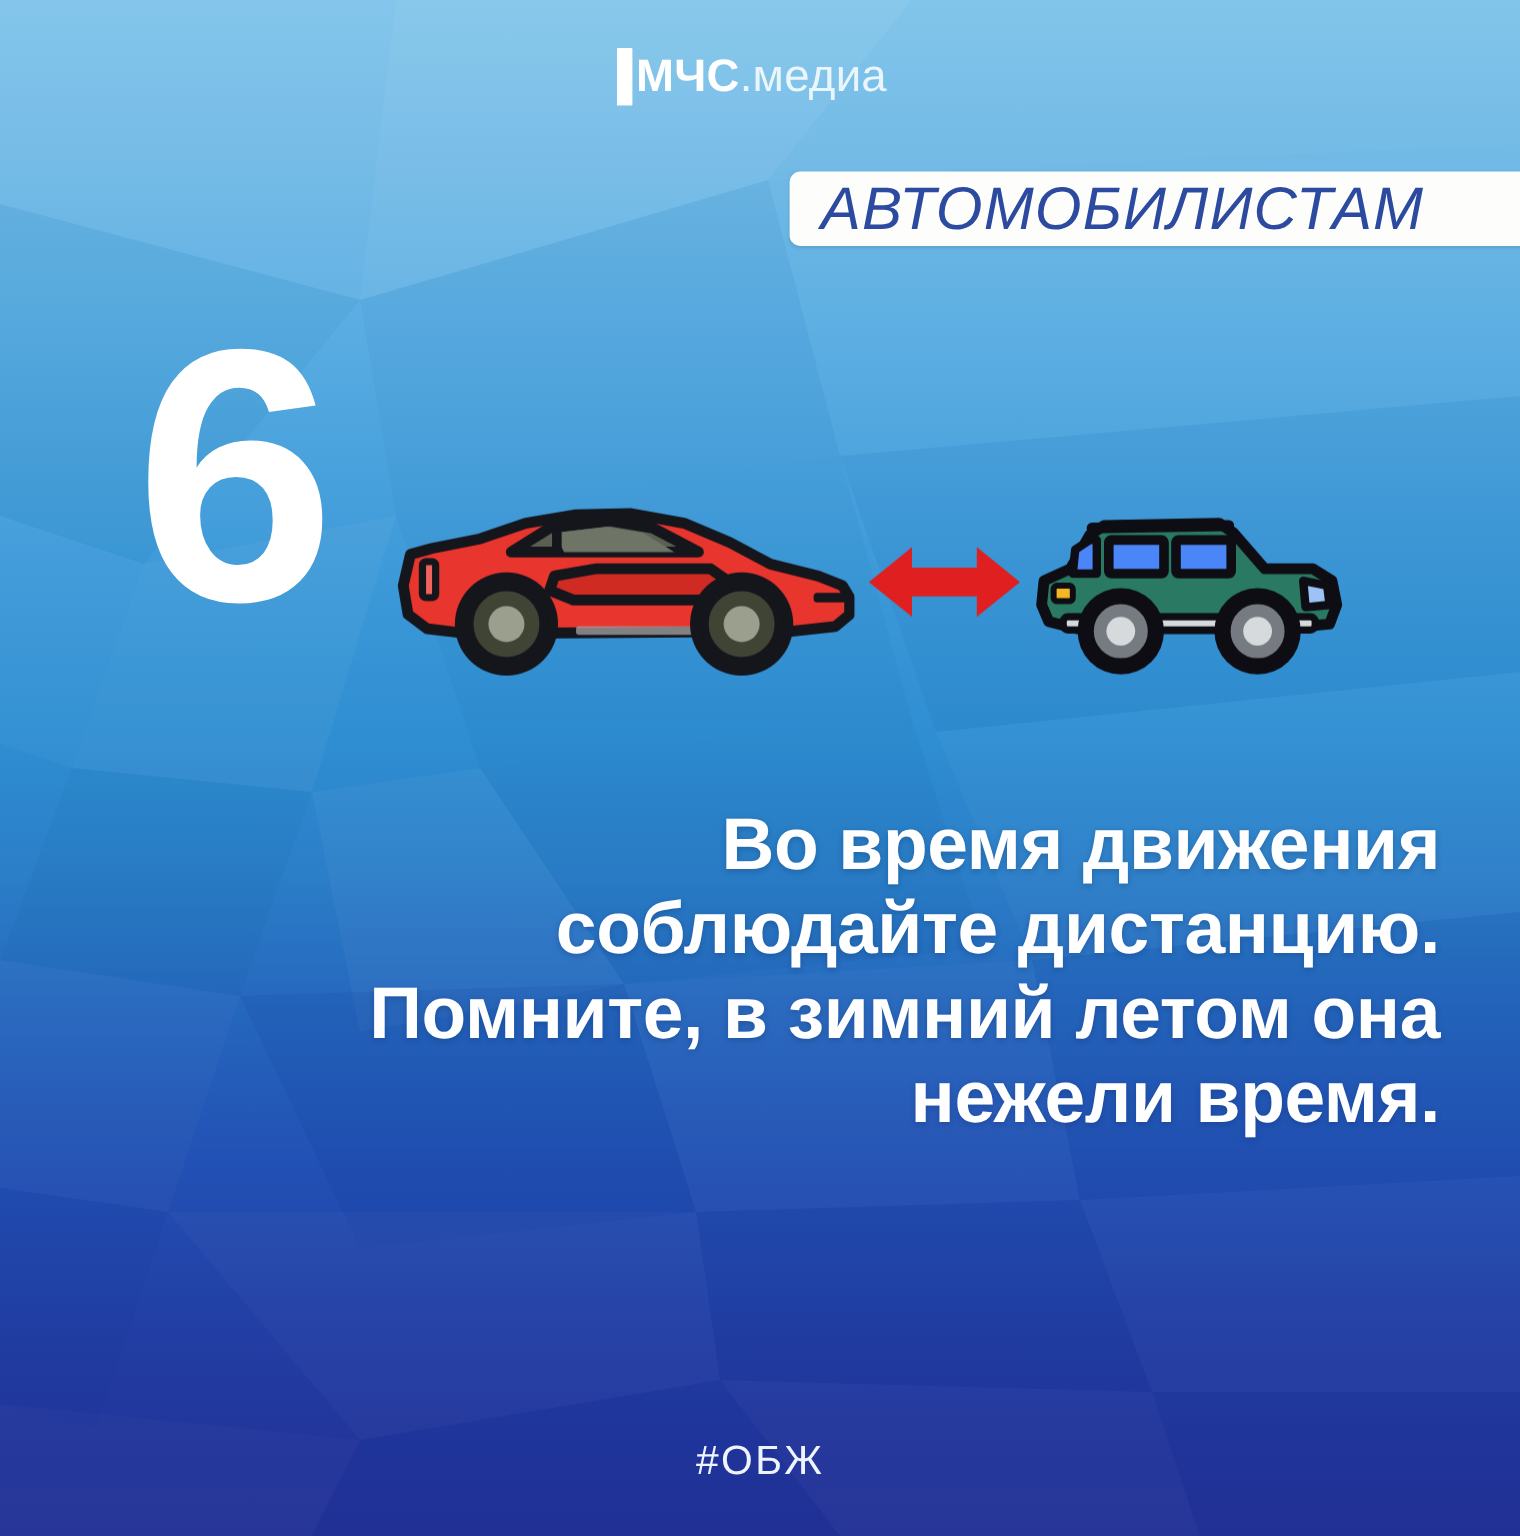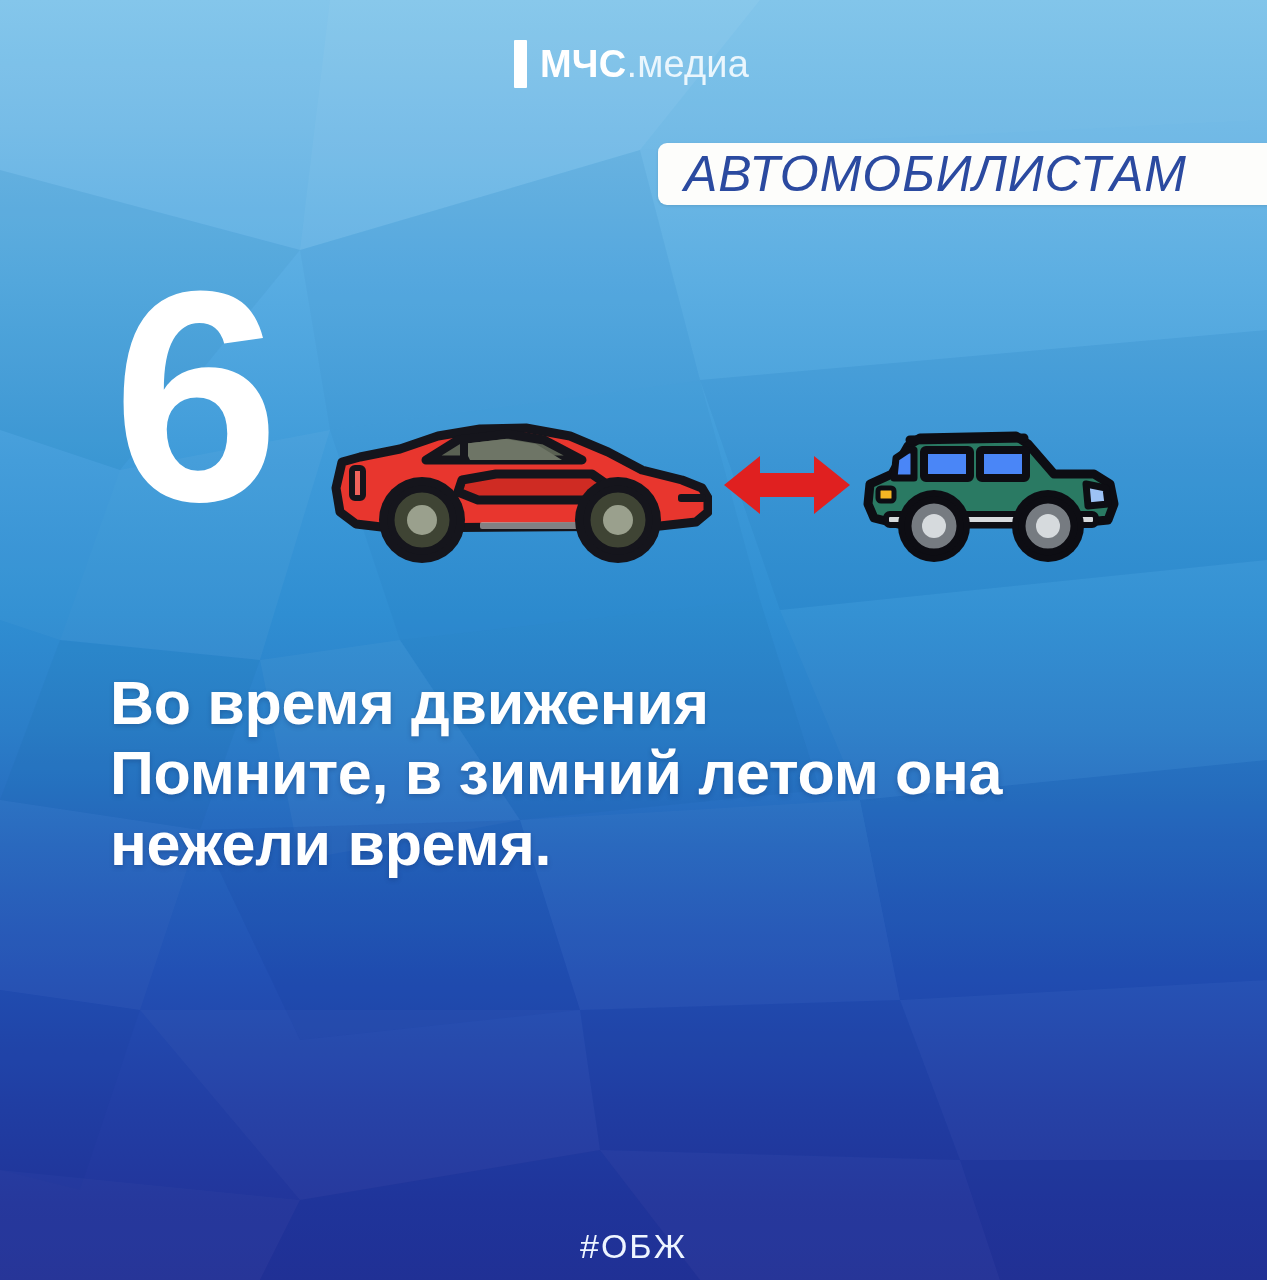--- a/index.html
+++ b/index.html
@@ -37,21 +37,21 @@
     pointer-events: none;
   }
 
   
   .logo {
     position: absolute;
     left: 514px;
     top: 40px;
     display: flex;
     align-items: center;
-    gap: 13px;
+    gap: 3px;
   }
   .logo-bar {
     width: 13px;
     height: 48px;
     background: #ffffff;
     border-radius: 1px;
   }
   .logo-text {
     font-size: 38px;
     line-height: 1;
@@ -116,35 +116,36 @@
   .car-red    { position: absolute; left: 0;   top: 8px;  width: 382px; height: 152px; }
   .arrow-icon { position: absolute; left: 392px; top: 42px; width: 130px; height: 70px; }
   .car-green  { position: absolute; left: 528px; top: 10px; width: 270px; height: 150px; }
 
   
   .body-copy {
     position: absolute;
     right: 67px;
     top: 668px;
     width: 1090px;
+    text-align: right;
     font-size: 61px;
     font-weight: 700;
     line-height: 1.155;
     color: #ffffff;
     letter-spacing: -.3px;
     text-shadow: 0 2px 5px rgba(10,30,80,.26);
   }
   .body-copy .ln { display: block; white-space: nowrap; }
 
   
   .footer {
     position: absolute;
     left: 0;
     right: 0;
-    top: 1227px;
+    top: 1198px;
     text-align: center;
     font-size: 34px;
     font-weight: 400;
     letter-spacing: 2px;
     color: #eef5ff;
   }
 </style>
 </head>
 <body>
 
@@ -250,19 +251,20 @@
         <circle cx="76" cy="108" r="12" fill="#d6dadd"></circle>
         <circle cx="190" cy="108" r="36" fill="#0d0d13"></circle>
         <circle cx="190" cy="108" r="26" fill="#767b81" stroke="#0d0d13" stroke-width="7"></circle>
         <circle cx="190" cy="108" r="12" fill="#d6dadd"></circle>
       </g>
     </svg>
   </div>
 
   <div class="body-copy">
     <span class="ln">Во время движения</span>
+    <span class="ln">соблюдайте дистанцию.</span>
     <span class="ln">Помните, в зимний летом она</span>
     <span class="ln">нежели время.</span>
   </div>
 
   <div class="footer">#ОБЖ</div>
 
 </div>
 
 </body></html>

